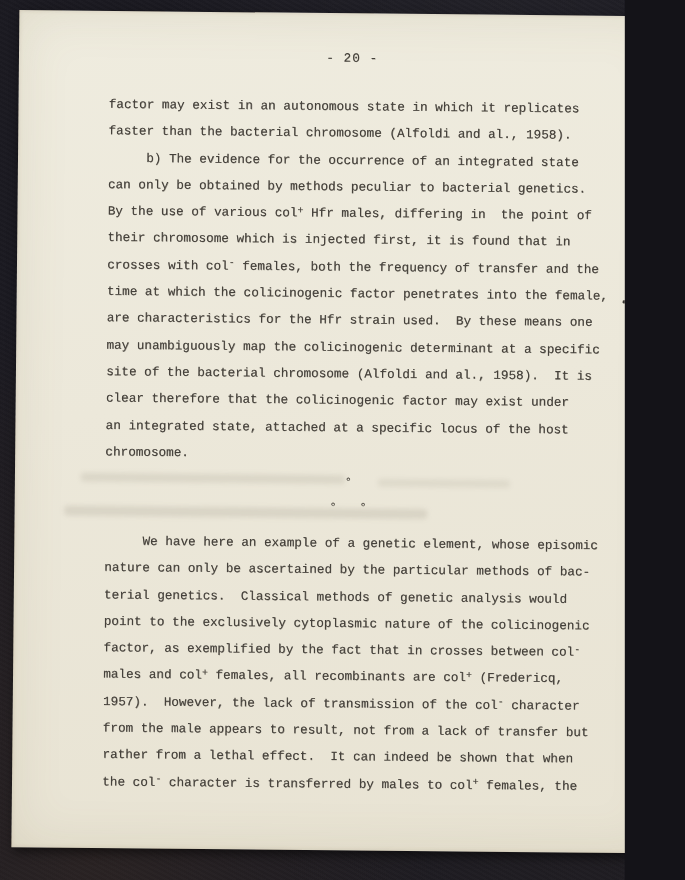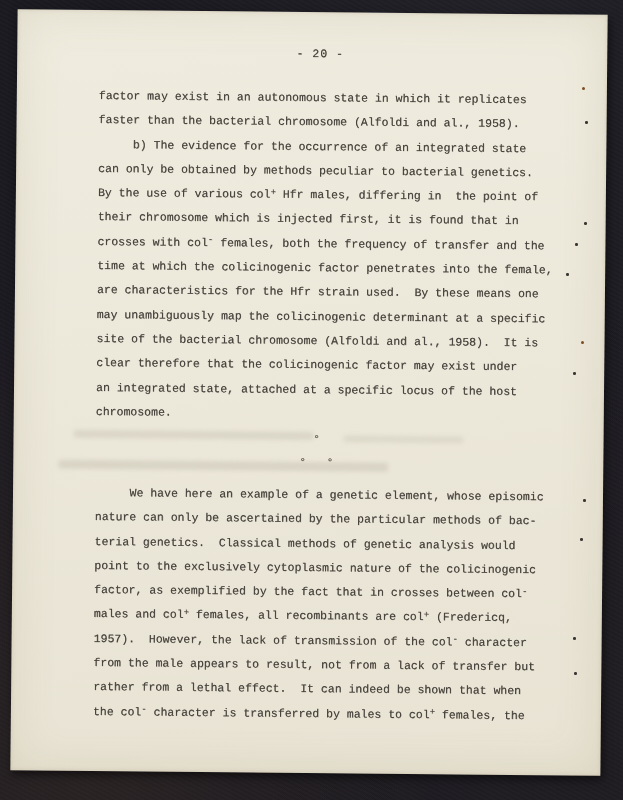--- a/index.html
+++ b/index.html
@@ -5,21 +5,21 @@
   html, body {
     margin: 0;
     padding: 0;
     width: 623px;
     height: 800px;
     background: #141318;
     overflow: hidden;
   }
   .scene {
     position: relative;
-    width: 623px;
+    width: 568px;
     height: 800px;
     background-color: var(--bg, #1b1a21);
     background-image:
       radial-gradient(ellipse at 15% 95%, rgba(110, 75, 45, 0.18), transparent 45%),
       radial-gradient(ellipse at 90% 85%, rgba(90, 70, 50, 0.10), transparent 40%),
       radial-gradient(ellipse at 80% 5%, rgba(255, 255, 255, 0.03), transparent 50%),
       repeating-linear-gradient(27deg, rgba(255,255,255,0.012) 0 2px, rgba(0,0,0,0.02) 2px 4px);
     overflow: hidden;
   }
   .paper {

